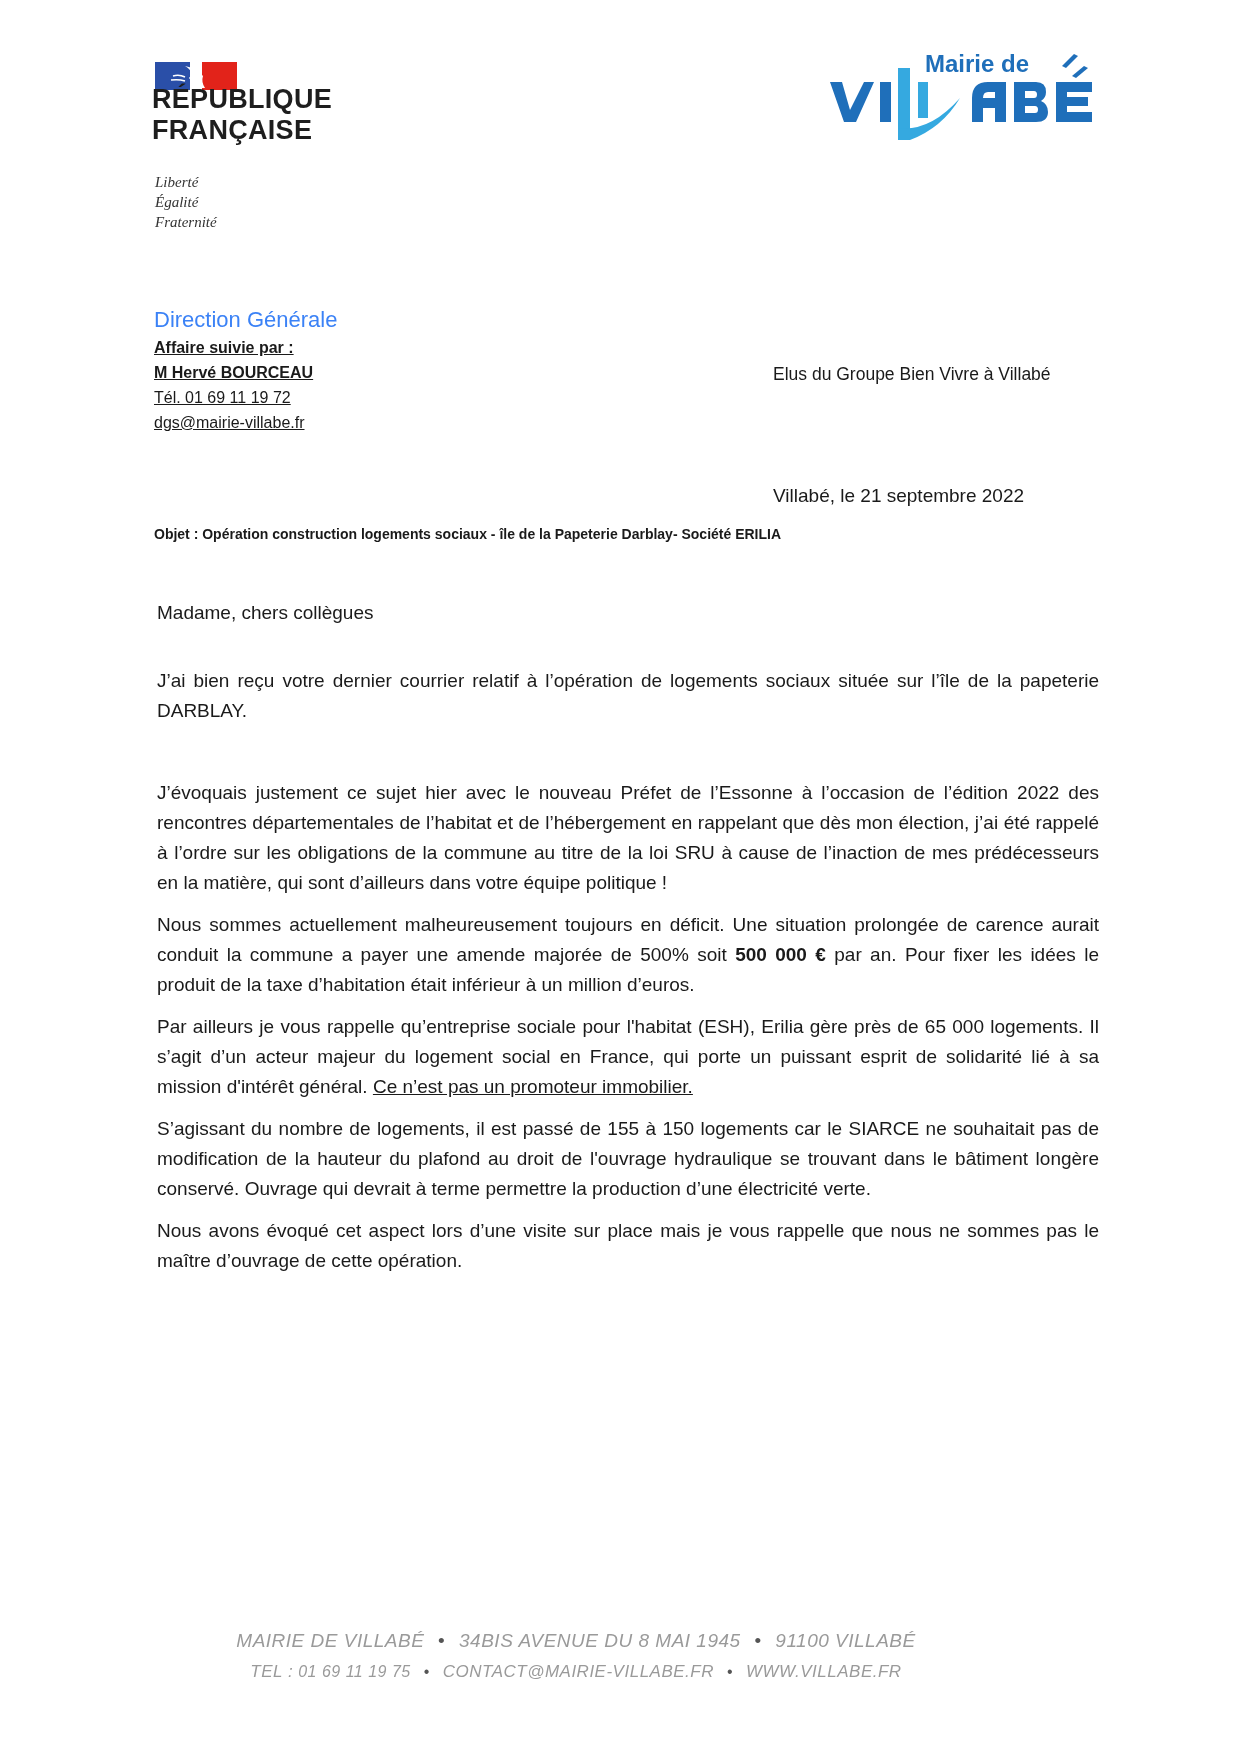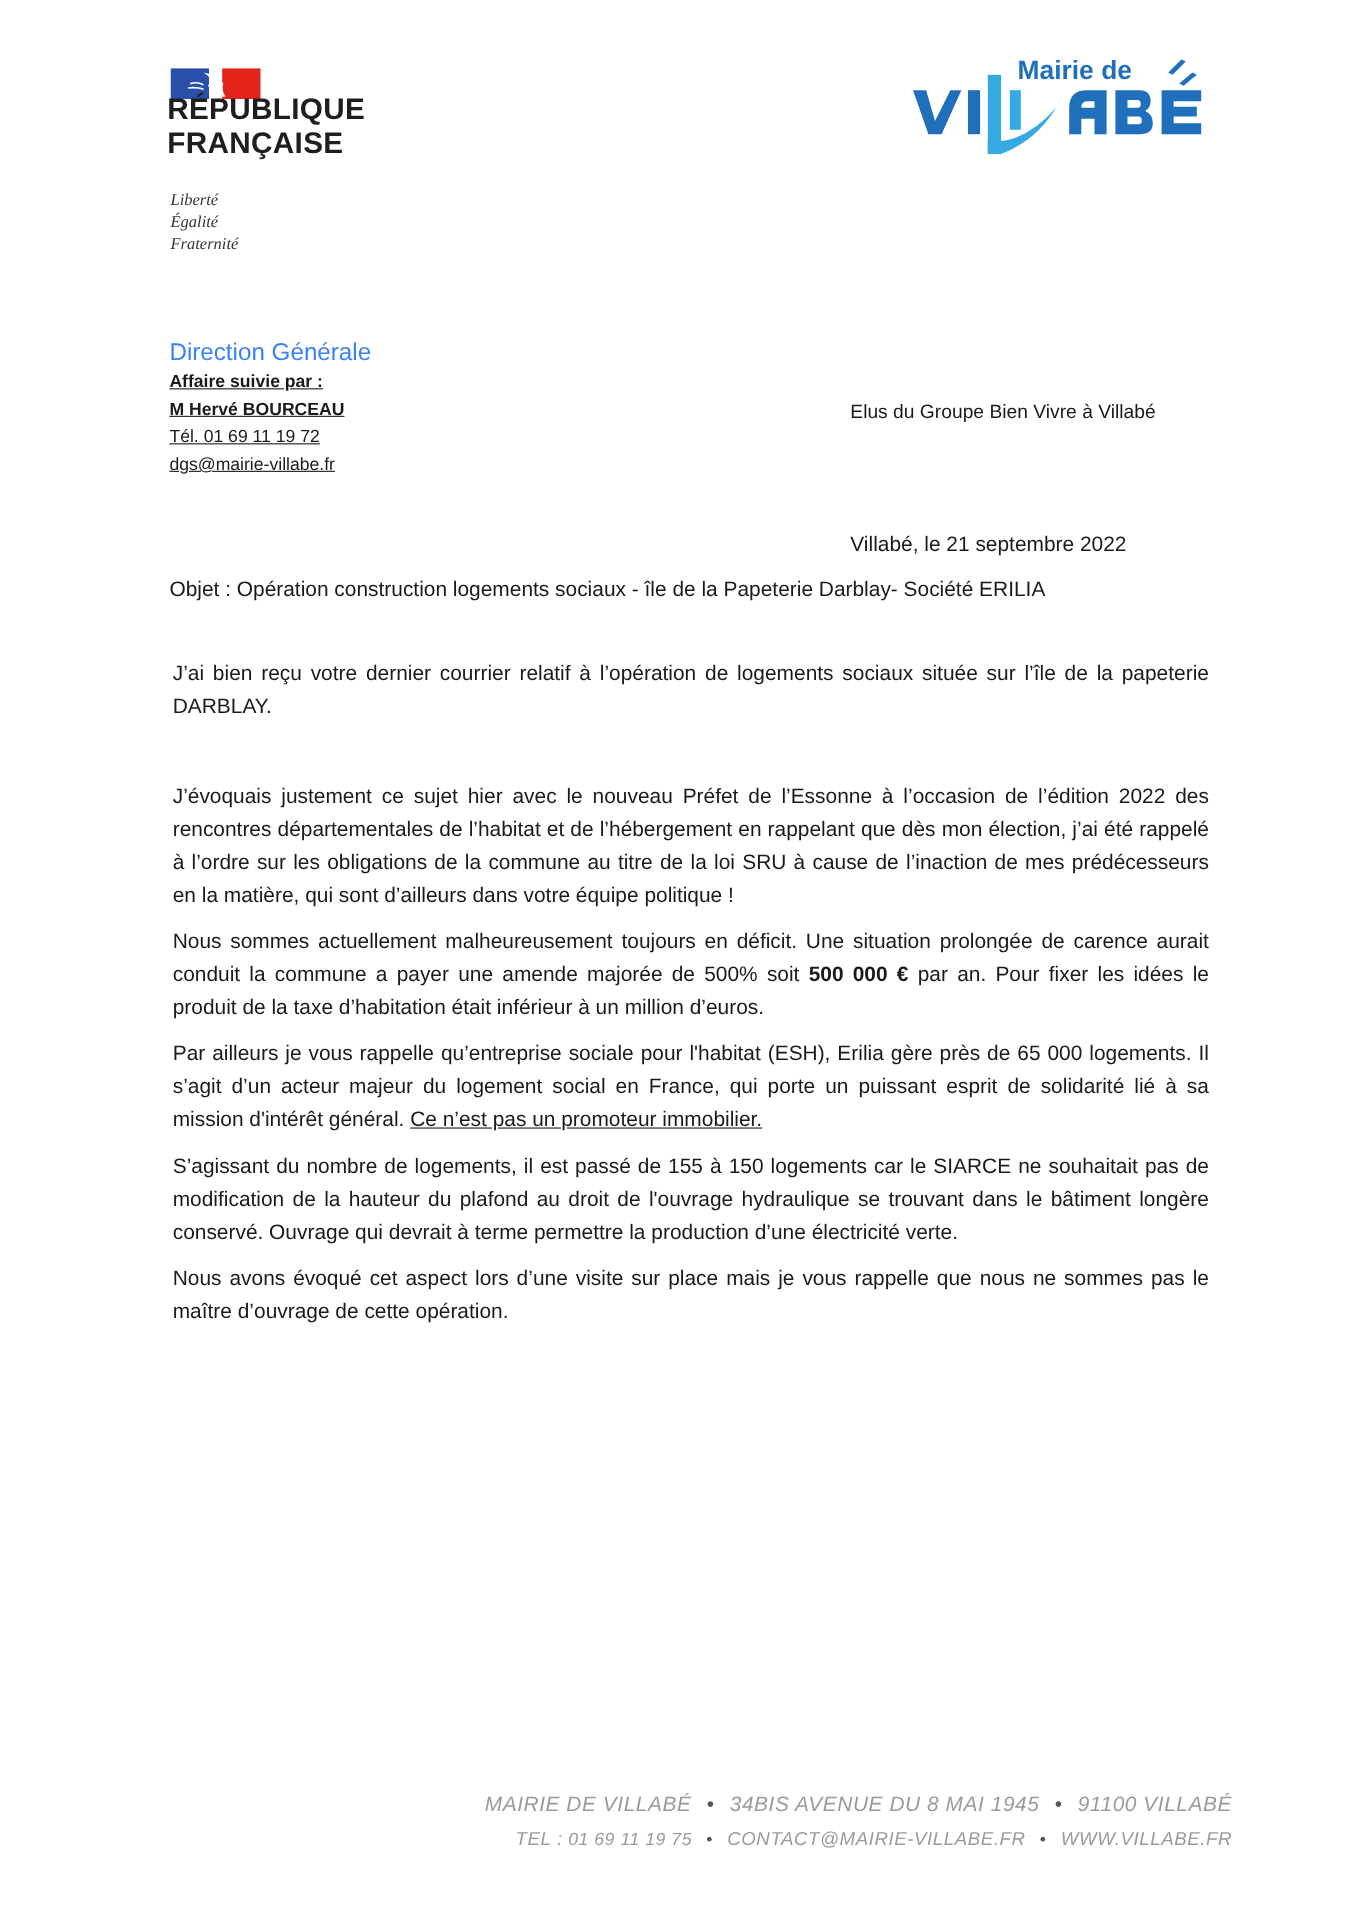--- a/index.html
+++ b/index.html
@@ -17,31 +17,31 @@
 
   
   .sender { left: 154px; top: 305px; }
   .sender .dept { font-size: 22px; color: #3b82f6; line-height: 30px; }
   .sender .line { font-size: 16px; line-height: 25px; text-decoration: underline; }
   .sender .bold { font-weight: bold; }
 
   .recipient { left: 773px; top: 364px; font-size: 17.5px; }
   .date { left: 773px; top: 485px; font-size: 19px; }
 
-  .subject { left: 154px; top: 526px; font-size: 19px; font-weight: normal; }
+  .subject { left: 154px; top: 526px; font-size: 14px; font-weight: bold; }
 
   .body { left: 157px; top: 598px; width: 942px; font-size: 19px; line-height: 30px; }
   .body p { margin: 0; text-align: justify; }
   .salutation { margin-bottom: 38px !important; }
   .p-first { margin-bottom: 52px !important; }
   .p-std { margin-bottom: 12px !important; }
   .u { text-decoration: underline; }
   .b { font-weight: bold; }
 
-  .footer { left: 0; width: 1120px; text-align: right; font-style: italic; color: #9a9a9a; font-family: "Liberation Sans", "DejaVu Sans", sans-serif; }
+  .footer { left: 0; width: 1120px; text-align: center; font-style: italic; color: #9a9a9a; font-family: "Liberation Sans", "DejaVu Sans", sans-serif; padding-left: 16px; }
   .footer1 { top: 1630px; font-size: 19px; letter-spacing: 0.5px; }
   .footer2 { top: 1662px; font-size: 16px; letter-spacing: 0.5px; }
   .footer .small { font-size: 17px; }
   .dot { color: #555; font-style: normal; margin: 0 8px; }
 </style>
 </head>
 <body>
 
 <svg class="abs rf-flag" viewBox="0 0 82 28">
   <rect x="0" y="0" width="35" height="28" fill="#2a4fa8"></rect>
@@ -86,20 +86,21 @@
   <div class="line">Tél. 01 69 11 19 72</div>
   <div class="line">dgs@mairie-villabe.fr</div>
 </div>
 
 <div class="abs recipient">Elus du Groupe Bien Vivre à Villabé</div>
 <div class="abs date">Villabé, le 21 septembre 2022</div>
 
 <div class="abs subject">Objet : Opération construction logements sociaux - île de la Papeterie Darblay- Société ERILIA</div>
 
 <div class="abs body">
+  <p class="salutation">Madame, chers collègues</p>
   <p class="p-first">J’ai bien reçu votre dernier courrier relatif à l’opération de logements sociaux située sur l’île de la papeterie DARBLAY.</p>
   <p class="p-std">J’évoquais justement ce sujet hier avec le nouveau Préfet de l’Essonne à l’occasion de l’édition 2022 des rencontres départementales de l’habitat et de l’hébergement en rappelant que dès mon élection, j’ai été rappelé à l’ordre sur les obligations de la commune au titre de la loi SRU à cause de l’inaction de mes prédécesseurs en la matière, qui sont d’ailleurs dans votre équipe politique !</p>
   <p class="p-std"><span>Nous sommes actuellement malheureusement toujours en déficit. Une situation prolongée de carence aurait conduit la commune a payer une amende majorée de 500% soit </span><span class="b">500 000 €</span><span> par an. Pour fixer les idées le produit de la taxe d’habitation était inférieur à un million d’euros.</span></p>
   <p class="p-std"><span>Par ailleurs je vous rappelle qu’entreprise sociale pour l'habitat (ESH), Erilia gère près de 65 000 logements. Il s’agit d’un acteur majeur du logement social en France, qui porte un puissant esprit de solidarité lié à sa mission d'intérêt général.</span> <span class="u">Ce n’est pas un promoteur immobilier.</span></p>
   <p class="p-std">S’agissant du nombre de logements, il est passé de 155 à 150 logements car le SIARCE ne souhaitait pas de modification de la hauteur du plafond au droit de l'ouvrage hydraulique se trouvant dans le bâtiment longère conservé. Ouvrage qui devrait à terme permettre la production d’une électricité verte.</p>
   <p class="p-std">Nous avons évoqué cet aspect lors d’une visite sur place mais je vous rappelle que nous ne sommes pas le maître d’ouvrage de cette opération.</p>
 </div>
 
 <div class="abs footer footer1">
   <span>MAIRIE DE VILLABÉ</span>

